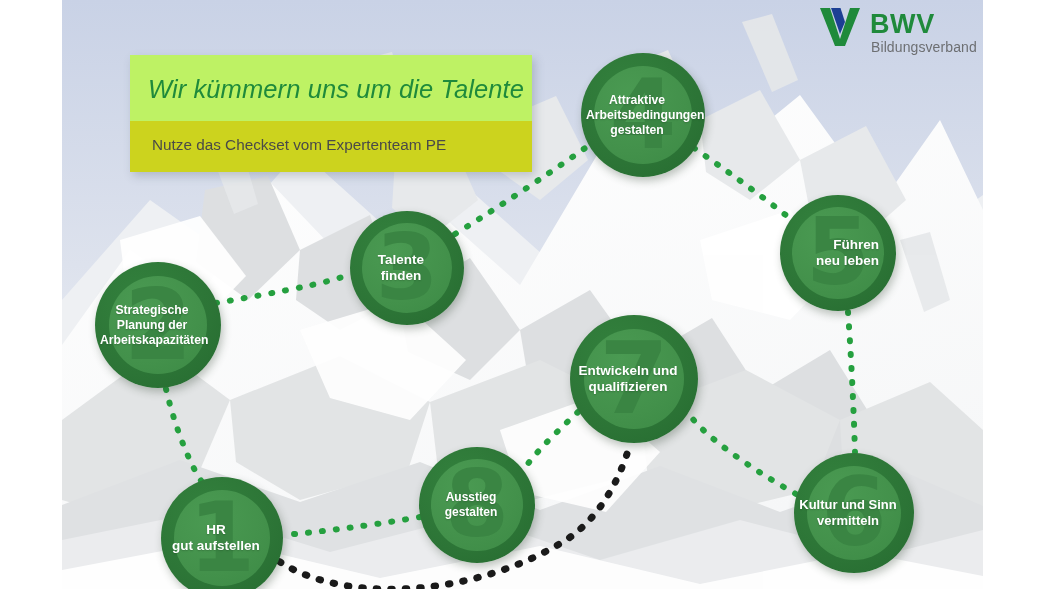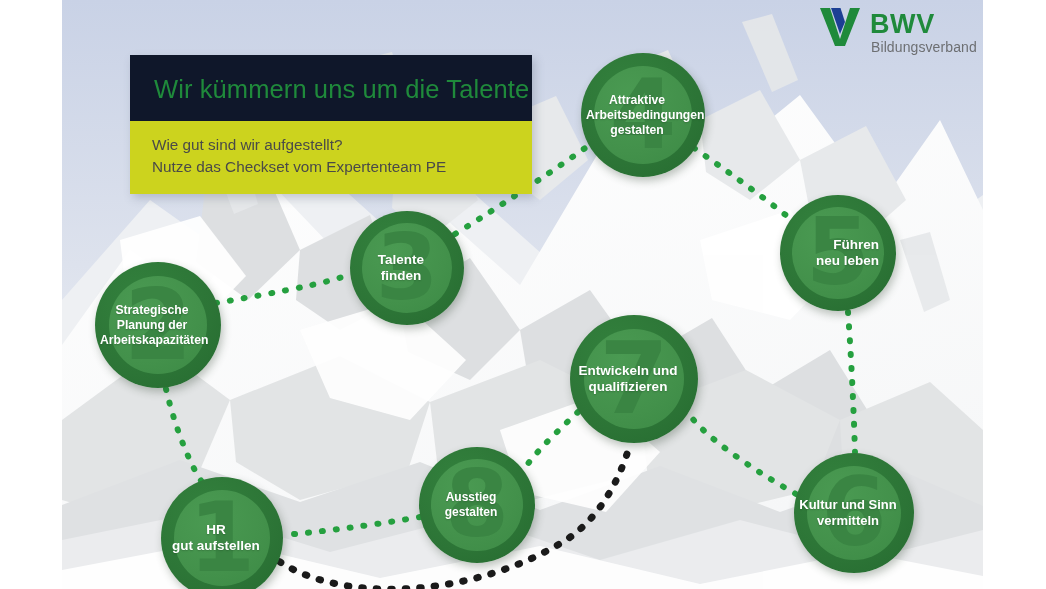--- a/index.html
+++ b/index.html
@@ -18,21 +18,21 @@
   .letterbox{position:absolute;top:0;height:589px;background:#ffffff;}
   .letterbox.left{left:0;width:62px;}
   .letterbox.right{left:983px;width:63px;}
 
   
   .title-card{
     position:absolute;left:130px;top:55px;width:402px;
     box-shadow:3px 4px 9px rgba(80,90,110,.28);
   }
   .title-card .head{
-    background:#0f172a;padding:20px 22px 17px 24px;
+    background:#bef264;padding:20px 22px 17px 18px;font-style:italic;
   }
   .title-card .head h1{
     margin:0;font-size:25.5px;font-weight:400;color:#1f8a3b;
     letter-spacing:.1px;line-height:1.15;white-space:nowrap;
   }
   .title-card .sub{
     background:#ccd31e;padding:13px 22px 16px 22px;
   }
   .title-card .sub p{
     margin:0;font-size:15.3px;line-height:1.42;color:#4a4a48;font-weight:400;
@@ -246,21 +246,20 @@
           <div>gestalten</div>
         </div>
       </div>
     </div>
 
   <div class="title-card">
     <div class="head">
       <h1>Wir kümmern uns um die Talente</h1>
     </div>
     <div class="sub">
-      <p>Wie gut sind wir aufgestellt?</p>
       <p>Nutze das Checkset vom Expertenteam PE</p>
     </div>
   </div>
 
   <div class="logo">
     <svg class="mark" viewBox="0 0 44 42">
       <path d="M2 2 L12 2 L22 33 L32 2 L42 2 L27 40 L17 40 Z" fill="#1f8a3b"></path>
       <path d="M13 2 L22.5 2 L27 16 L22 28 Z" fill="#1c3f94"></path>
     </svg>
     <div class="brand">BWV</div>

